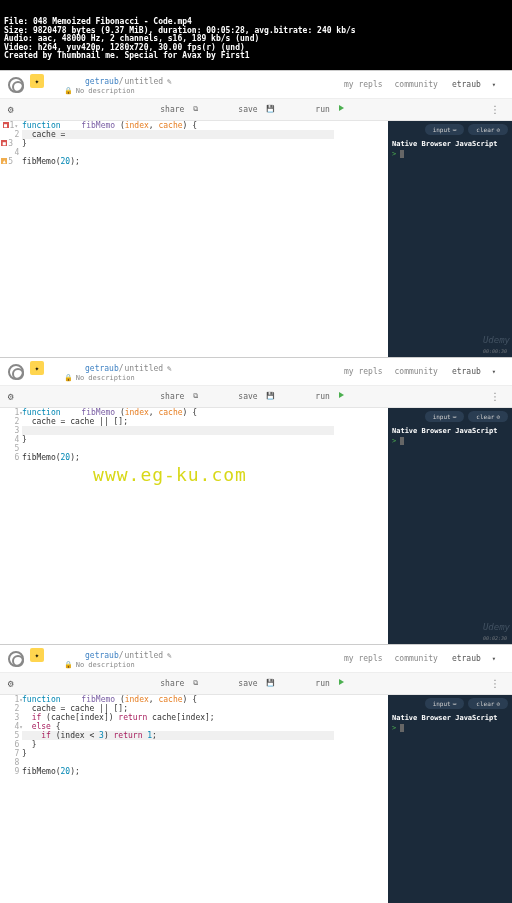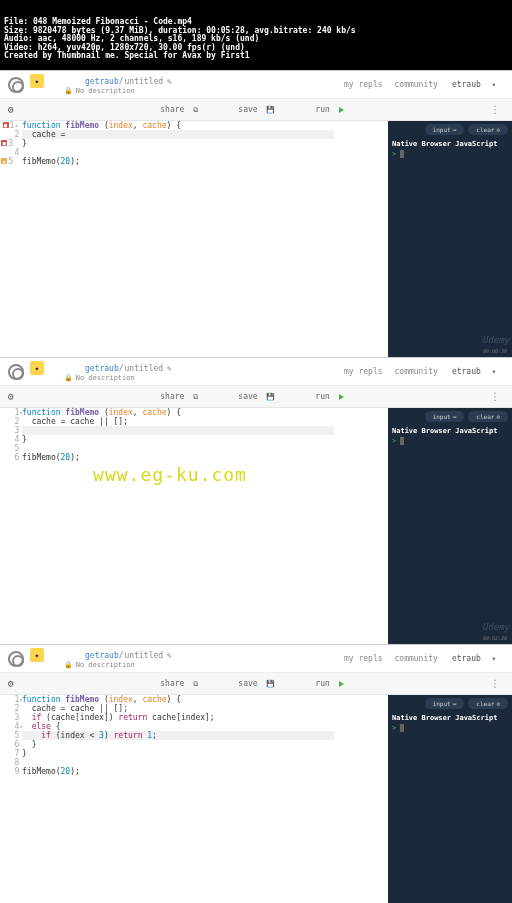--- a/index.html
+++ b/index.html
@@ -109,21 +109,21 @@
     flex: 1;
     display: flex;
     justify-content: center;
     gap: 40px;
   }
   .tool-btn {
     font-size: 8px;
     color: #666;
     cursor: pointer;
     display: flex;
-    align-items: center;
+    align-items: flex-start;
     gap: 9px;
   }
   .tool-icon { font-size: 7px; }
   .play-icon {
     display: inline-block;
     width: 0; height: 0;
     border-left: 5px solid #4caf50;
     border-top: 3px solid transparent;
     border-bottom: 3px solid transparent;
   }
@@ -154,21 +154,21 @@
     display: inline-block;
     vertical-align: top;
     font-size: 8px;
     line-height: 9px;
     white-space: pre;
     color: #333;
   }
   .code-line { display: block; }
   .code-line.active { background: #f0f0f0; width: 312px; }
   .kw { color: #0086b3; }
-  .fn { color: #795da3; font-weight: bold; }
+  .fn { color: #795da3; font-weight: normal; margin-left: 16px; }
   .param { color: #e67e22; }
   .num { color: #0086b3; }
   .ret { color: #a71d5d; }
   .gutter-err {
     display: inline-block;
     width: 6px; height: 6px;
     background: #d9534f;
     color: #fff;
     font-size: 5px;
     text-align: center;

